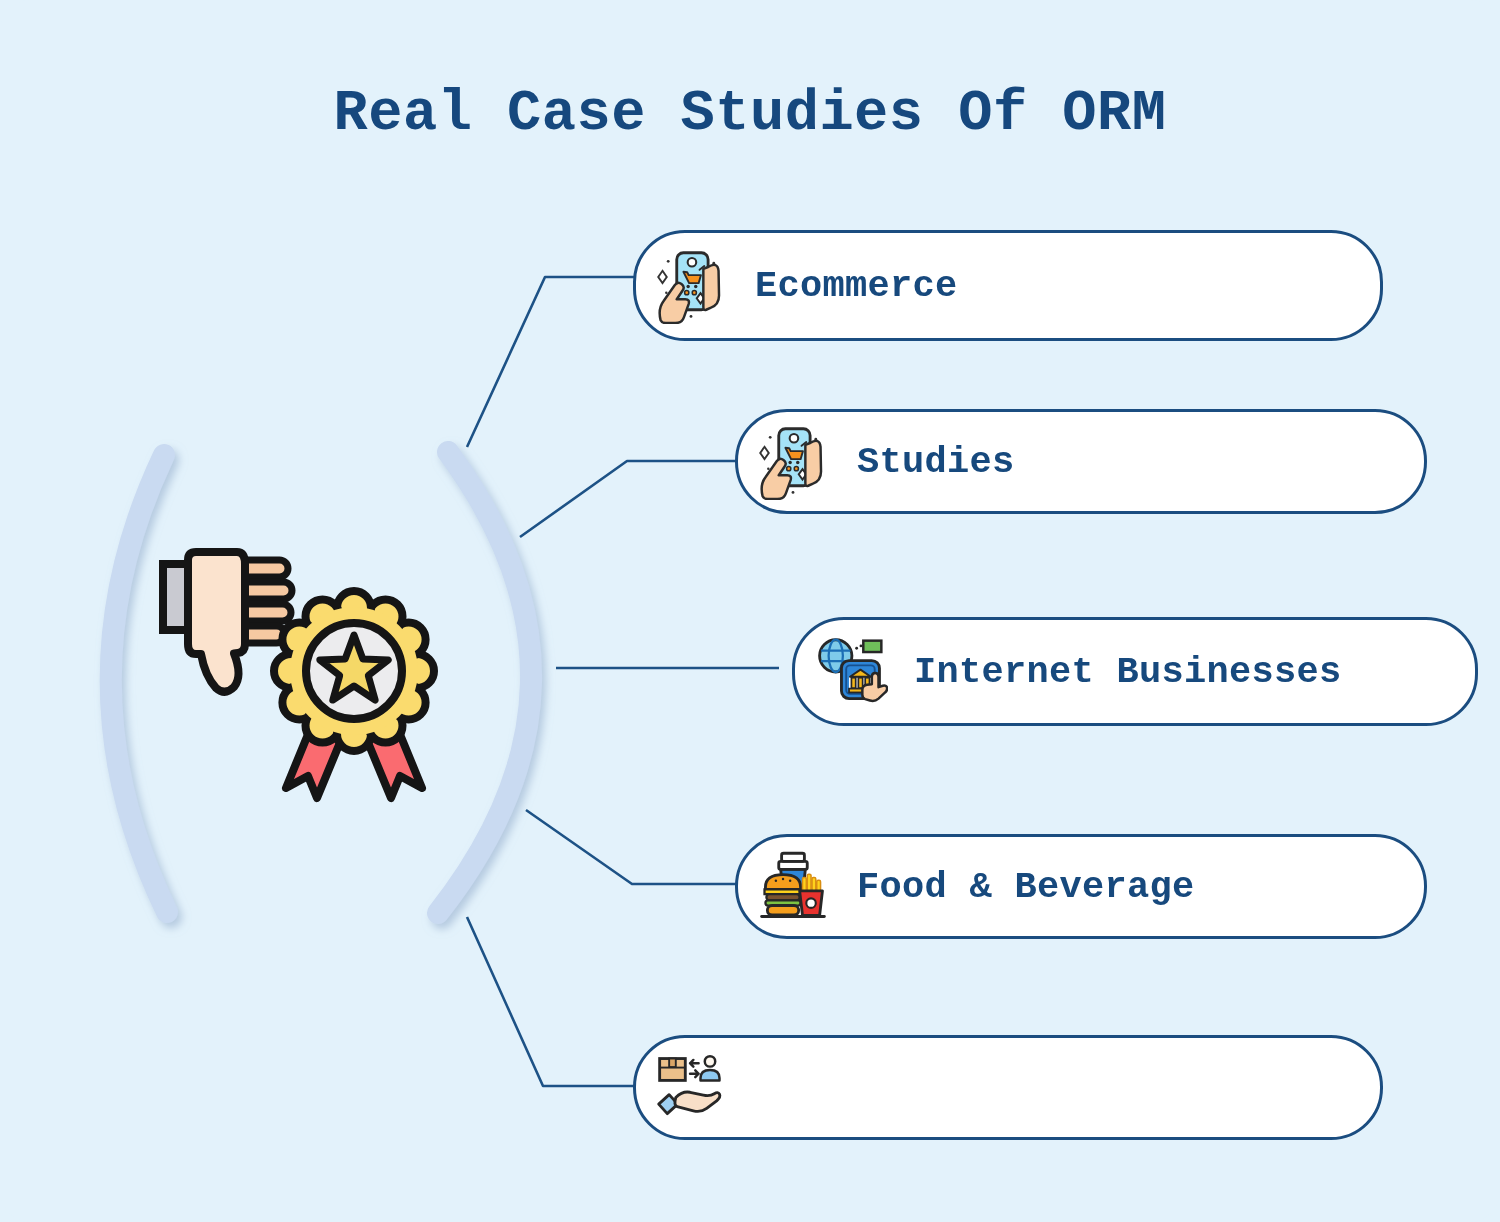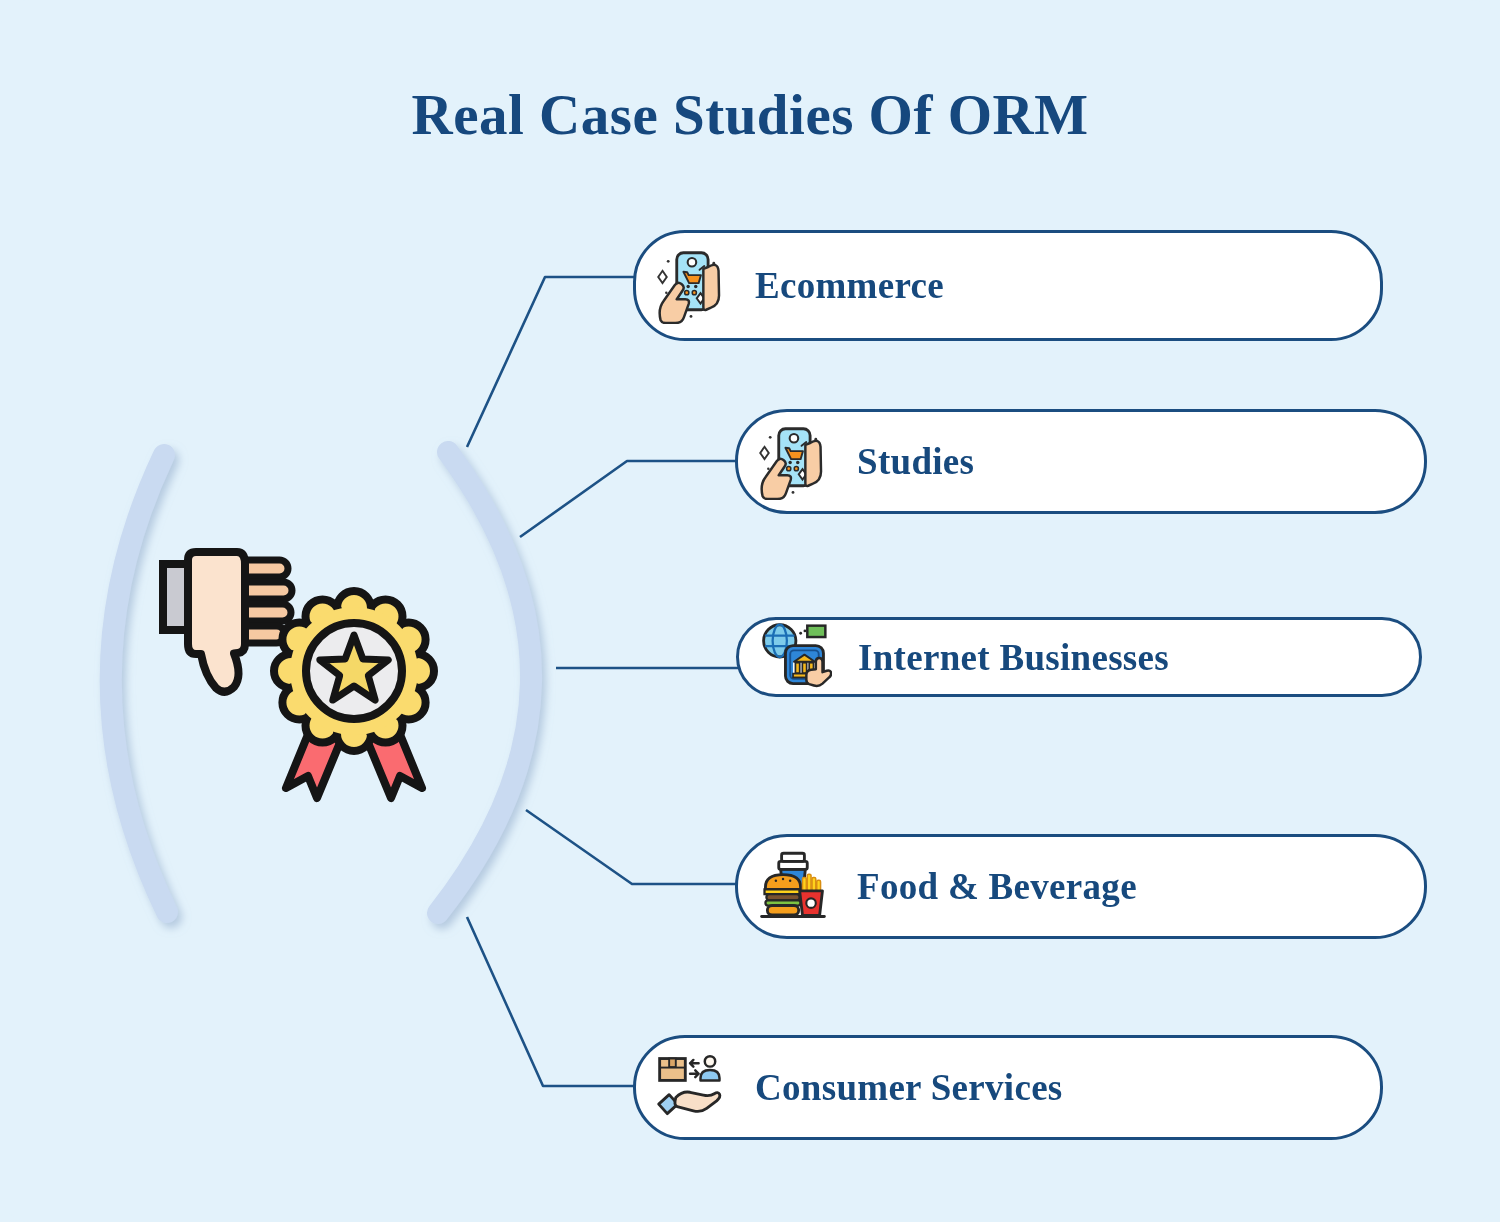--- a/index.html
+++ b/index.html
@@ -1,19 +1,19 @@
 <!DOCTYPE html>
 <html><head>
 <meta charset="utf-8">
 <style>
   html,body{margin:0;padding:0;background:#E3F2FB;}
   .canvas{
     position:relative;width:1500px;height:1222px;overflow:hidden;
     background:var(--bg,#E3F2FB);
-    font-family:Liberation Serif, serif;
+    font-family:Liberation Mono, monospace;
     border-radius:31px;
   }
   .page-title{
     position:absolute;top:82px;left:0;right:0;margin:0;
     text-align:center;font-size:57px;font-weight:700;letter-spacing:.5px;
     color:var(--title,#16487E);
   }
   .decor{position:absolute;left:0;top:0;width:1500px;height:1222px;pointer-events:none;}
   .paren{stroke:var(--paren,#C9DAF1);stroke-width:22;fill:none;stroke-linecap:round;}
   .connector{stroke:var(--line,#1D5286);stroke-width:2.6;fill:none;stroke-linejoin:round;}
@@ -23,21 +23,21 @@
     display:flex;align-items:center;padding-left:17px;gap:26px;
   }
   .pill .label{
     font-size:37px;font-weight:700;letter-spacing:.3px;
     color:var(--label,#17497D);white-space:nowrap;
   }
   .icon{width:76px;height:76px;flex:0 0 auto;}
   .icon svg{display:block;width:100%;height:100%;}
   .pill-ecommerce{left:633px;top:230px;width:750px;height:111px;}
   .pill-retail{left:735px;top:409px;width:692px;height:105px;}
-  .pill-internet{left:736px;top:617px;width:686px;height:80px;}
+  .pill-internet{left:792px;top:617px;width:686px;height:109px;}
   .pill-food{left:735px;top:834px;width:692px;height:105px;}
   .pill-consumer{left:633px;top:1035px;width:750px;height:105px;}
   .center-icon{position:absolute;left:150px;top:538px;width:300px;height:270px;}
 </style>
 </head>
 <body style="background: rgb(227, 242, 251);">
 
 <div class="canvas" style="--bg: #E3F2FB; --title: #16487E; --label: #17497D; --boxfill: #FFFFFF; --border: #1B4D80; --line: #1D5286; --paren: #C9DAF1;">
 
   <h1 class="page-title">Real Case Studies Of ORM</h1>
@@ -198,16 +198,15 @@
         <rect x="17" y="9" width="7" height="9" fill="#D9A566" stroke="#272727" stroke-width="2"></rect>
         <path d="M7 18.5 H34" stroke="#272727" stroke-width="2" fill="none"></path>
         <path d="M48 14 H39 M39 14 l3.5 -3.5 M39 14 l3.5 3.5" stroke="#272727" stroke-width="2.6" fill="none" stroke-linecap="round" stroke-linejoin="round"></path>
         <path d="M39 25 H48 M48 25 l-3.5 -3.5 M48 25 l-3.5 3.5" stroke="#272727" stroke-width="2.6" fill="none" stroke-linecap="round" stroke-linejoin="round"></path>
         <circle cx="60" cy="12" r="5.5" fill="#FFF8EF" stroke="#272727" stroke-width="2.6"></circle>
         <path d="M50 32 v-2.5 q0 -8.5 10 -8.5 t10 8.5 V32 Z" fill="#8EC9F0" stroke="#272727" stroke-width="2.6" stroke-linejoin="round"></path>
         <path d="M6 57 l11 -10 9 10 -11 10 Z" fill="#9FD0F2" stroke="#272727" stroke-width="3" stroke-linejoin="round"></path>
         <path d="M24 50 q7 -7 15 -5.5 l14 3 q7 1.5 11.5 -1.5 q4 -2.5 5.5 .5 t-3 7 l-10.5 8 q-6 4.5 -14 2.5 l-17 -4.5 q-4 -1 -1.5 -9.5 Z" fill="#F8DFC8" stroke="#272727" stroke-width="3" stroke-linejoin="round"></path>
       </svg>
     </span>
-    <span class="label">Consumer Services</span>
   </div>
 
 </div>
 
 </body></html>

